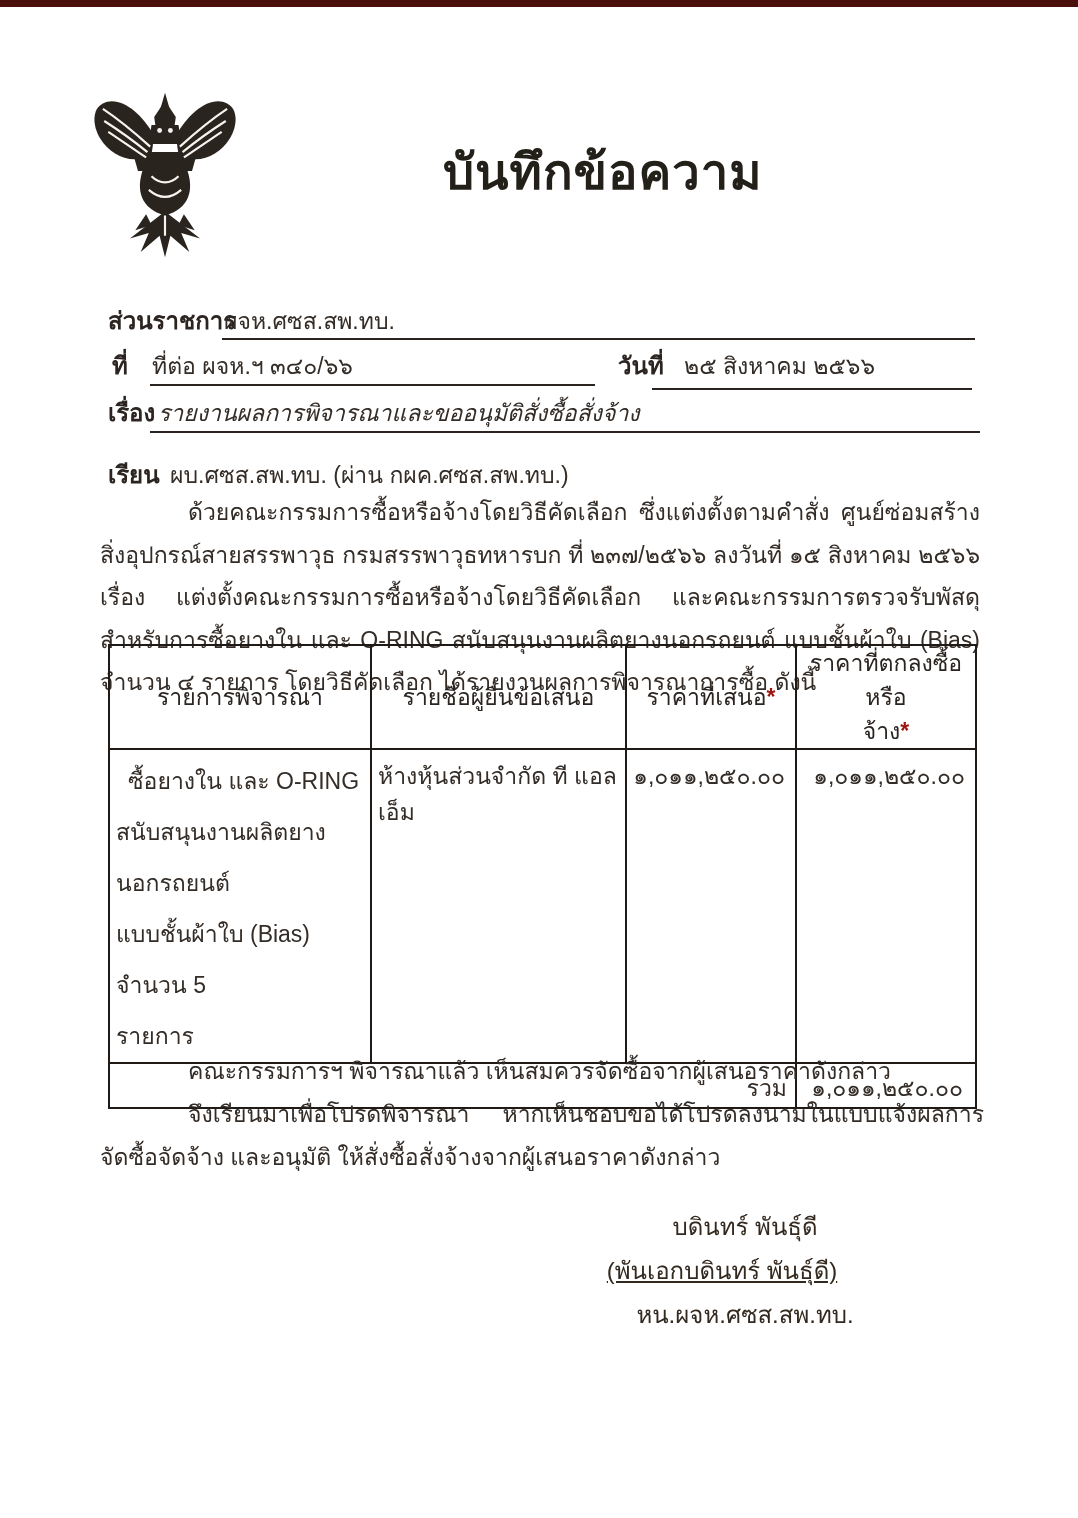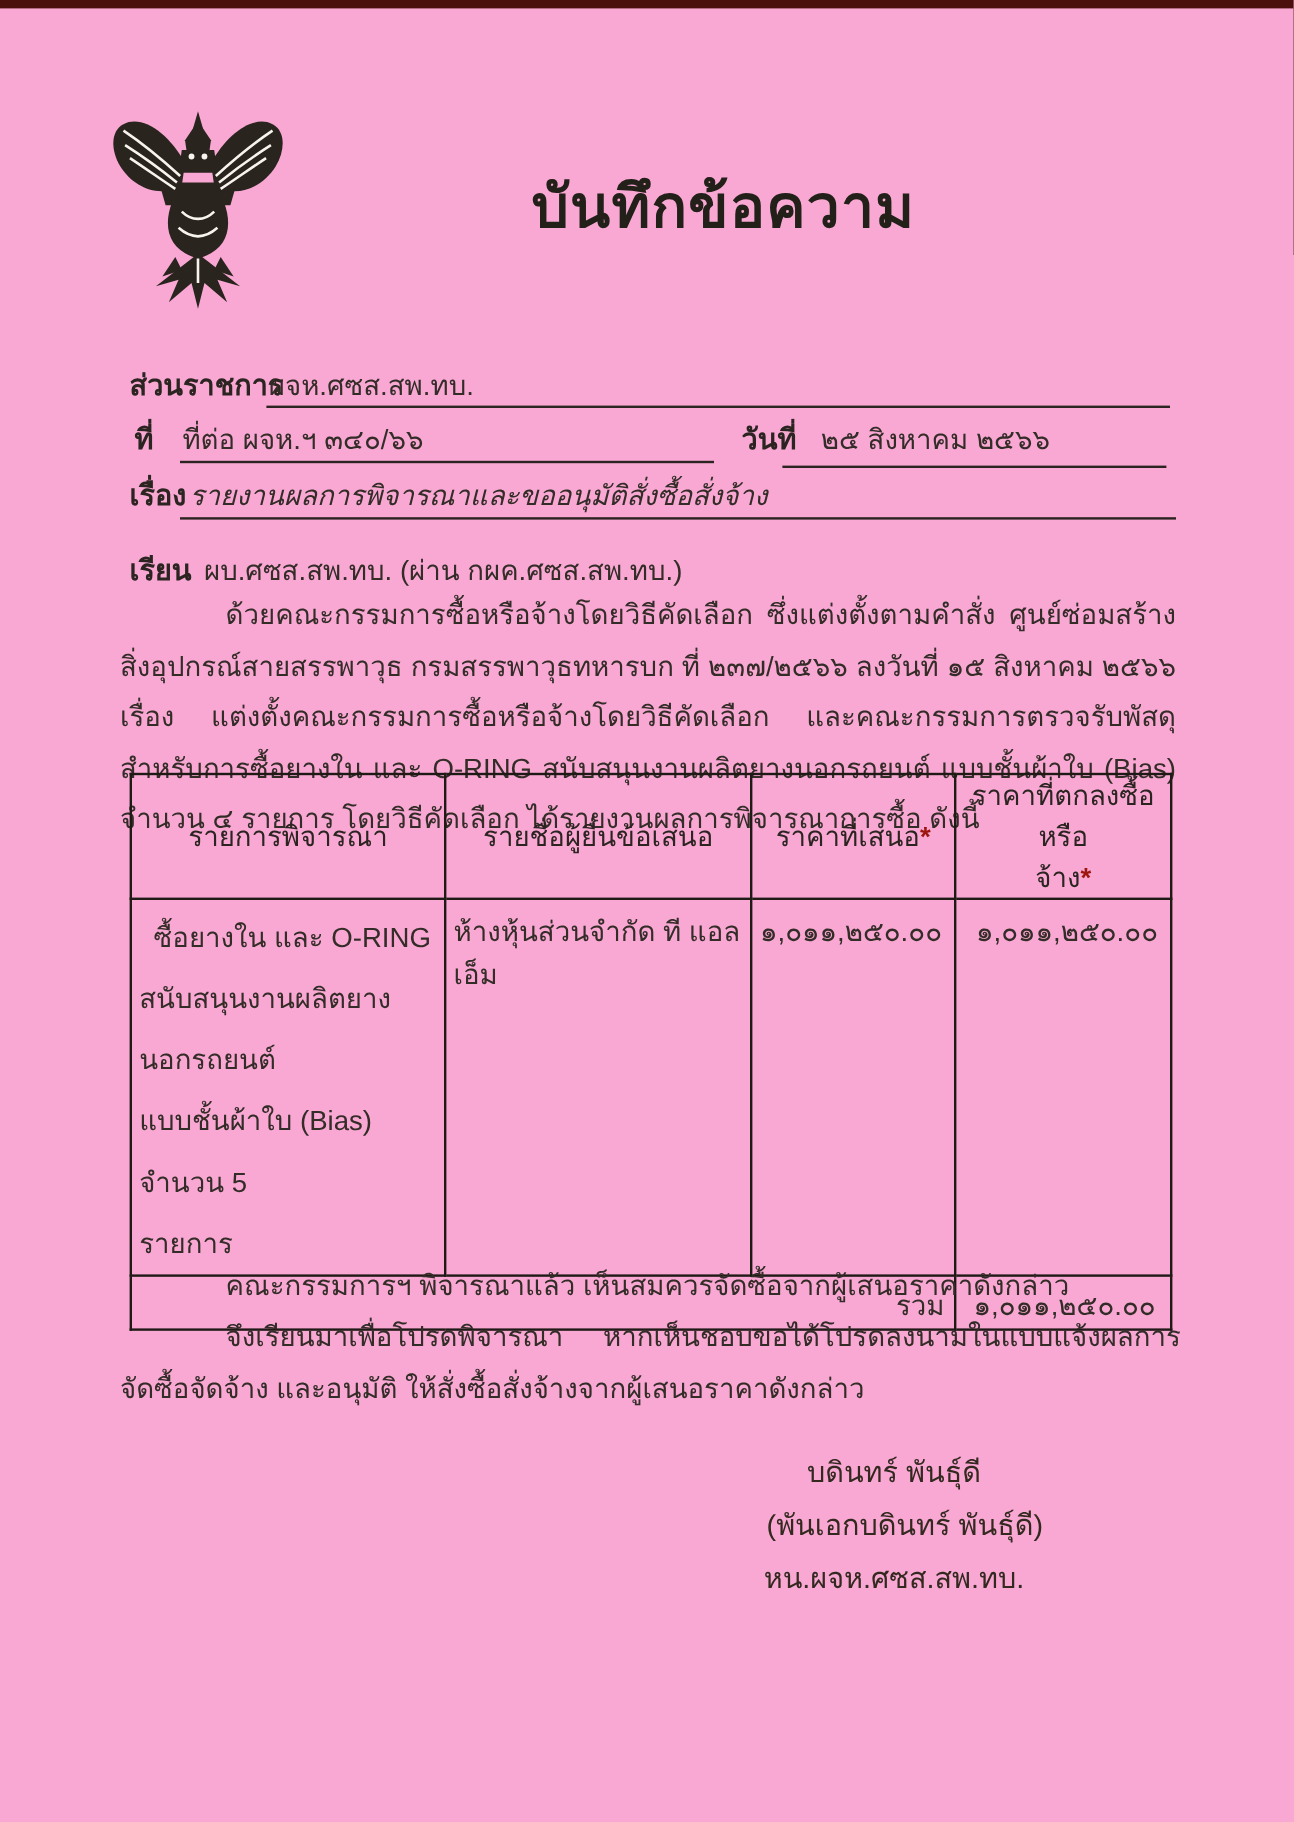--- a/index.html
+++ b/index.html
@@ -6,21 +6,21 @@
   html,body { width:1078px; height:1518px; }
   body {
     position:relative;
     background:#4b100b;
     font-family:"Liberation Sans","DejaVu Sans",sans-serif;
     color:#2e2824;
     overflow:hidden;
   }
   .paper {
     position:absolute; top:7px; left:0; width:1078px; height:1511px;
-    background:#f9a8d4;
+    background:#ffffff;
   }
   .abs { position:absolute; }
   .lbl { font-weight:bold; font-size:24px; color:#2b2420; }
   .val { font-size:23px; color:#332c27; }
   .rule { position:absolute; height:2px; background:#2b2420; }
   .doc-title {
     font-size:49px; font-weight:bold; color:#232019; letter-spacing:1px;
     white-space:nowrap;
   }
   .body-par {
@@ -148,16 +148,16 @@
       </tr>
     </tbody>
       </table>
   </div>
 
 
   <div class="abs body-par indent" style="left:100px; top:1043px; width:880px;">คณะกรรมการฯ พิจารณาแล้ว เห็นสมควรจัดซื้อจากผู้เสนอราคาดังกล่าว</div>
   <div class="abs body-par indent" style="left:100px; top:1086px; width:884px;">จึงเรียนมาเพื่อโปรดพิจารณา หากเห็นชอบขอได้โปรดลงนามในแบบแจ้งผลการจัดซื้อจัดจ้าง และอนุมัติ ให้สั่งซื้อสั่งจ้างจากผู้เสนอราคาดังกล่าว</div>
 
   <div class="abs sig" style="left:555px; top:1200px; width:380px;">บดินทร์ พันธุ์ดี</div>
-  <div class="abs sig" style="left:564px; top:1244px; width:380px;">(พันเอกบดินทร์ พันธุ์ดี)</div>
+  <div class="abs sig" style="left:532px; top:1244px; width:380px;text-decoration:underline;">(พันเอกบดินทร์ พันธุ์ดี)</div>
   <div class="abs sig" style="left:555px; top:1288px; width:380px;">หน.ผจห.ศซส.สพ.ทบ.</div>
 
 </div>
 
 </body></html>

